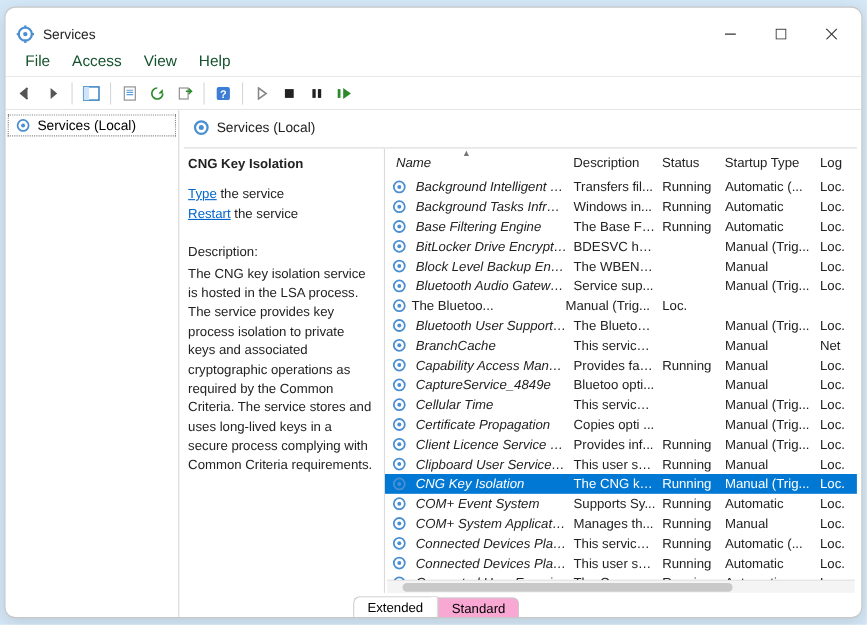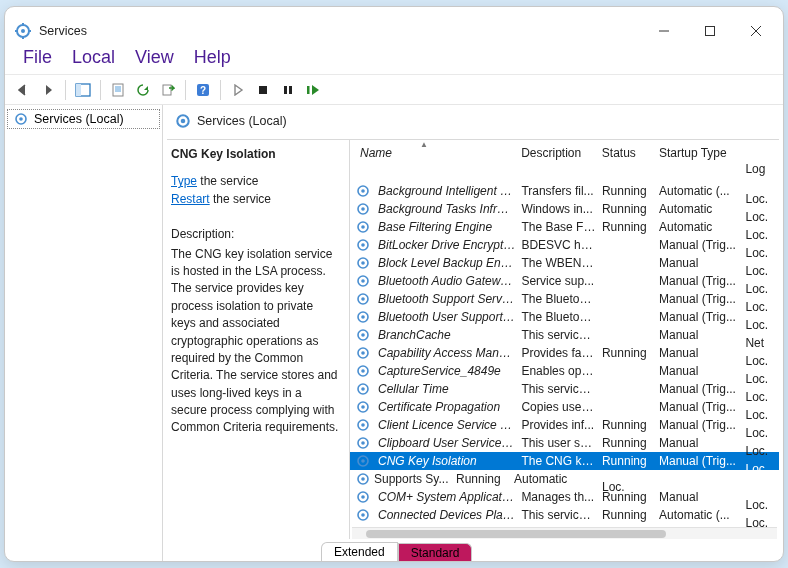--- a/index.html
+++ b/index.html
@@ -4,21 +4,21 @@
 <style>
 * { box-sizing: border-box; margin: 0; padding: 0; font-family: "Segoe UI", Tahoma, sans-serif; }
 body { background: #d5e8f7; width: 788px; height: 568px; overflow: hidden; padding: 6px 0 0 0; }
 .window { background: #fff; width: 780px; height: 556px; margin: 0 auto; border: 1px solid #c8c8c8; border-radius: 10px; box-shadow: 0 4px 16px rgba(0,0,0,.12); display: flex; flex-direction: column; overflow: hidden; }
 .titlebar { display: flex; align-items: center; height: 36px; padding: 12px 4px 0 10px; }
 .titlebar .app-icon { width: 16px; height: 16px; margin-right: 8px; }
 .titlebar .title { font-size: 12.5px; color: #222; flex: 1; }
 .win-btns { display: flex; }
 .win-btn { width: 46px; height: 30px; display: flex; align-items: center; justify-content: center; color: #333; }
 .menubar { display: flex; padding: 0 8px; border-bottom: 1px solid #e9e9e9; }
-.menu-item { font-size: 18px; color: #4c1d95; padding: 4px 10px 6px; }
+.menu-item { font-size: 14px; color: #14532d; padding: 4px 10px 6px; }
 .toolbar { display: flex; align-items: center; height: 30px; padding: 0 6px; gap: 1px; border-bottom: 1px solid #e6e6e6; }
 .tool-btn { width: 24px; height: 24px; display: flex; align-items: center; justify-content: center; border: 1px solid transparent; border-radius: 3px; }
 .tool-sep { width: 1px; height: 20px; background: #d6d6d6; margin: 0 4px; }
 .body { display: flex; flex: 1; overflow: hidden; }
 .left-pane { width: 158px; border-right: 1px solid #d8d8d8; padding: 4px 2px; }
 .tree-item { display: flex; align-items: center; gap: 6px; font-size: 12.5px; padding: 2px 6px; border: 1px dotted #888; }
 .tree-item .gear { width: 14px; height: 14px; }
 .right-pane { flex: 1; display: flex; flex-direction: column; overflow: hidden; position: relative; }
 .right-header { display: flex; align-items: center; gap: 6px; padding: 8px 12px 10px; font-size: 12.5px; color: #222; }
 .detail-row { display: flex; flex: 1; overflow: hidden; border-top: 1px solid #d9d9d9; margin: 0 4px; }
@@ -28,30 +28,30 @@
 .detail-left .desc-label { margin-top: 18px; }
 .detail-left .desc-text { margin-top: 2px; }
 .list-wrap { flex: 1; display: flex; flex-direction: column; border-left: 1px solid #d9d9d9; overflow: hidden; }
 .list-header { display: flex; font-size: 12px; color: #222; padding: 6px 4px 6px 6px; position: relative; }
 .list-header .sort { font-size: 8px; color: #777; position: absolute; top: 0; left: 70px; }
 .col { overflow: hidden; text-overflow: ellipsis; white-space: nowrap; padding-right: 6px; }
 .c-name { width: 168px; padding-left: 4px; font-style: italic; }
 .c-desc { width: 82px; }
 .c-status { width: 58px; }
 .c-startup { width: 88px; }
-.c-log { width: 30px; margin-top: 16px; }
+.c-log { width: 30px; }
 .list-body { flex: 1; overflow-y: auto; overflow-x: hidden; font-size: 12px; color: #222; }
 .row { display: flex; align-items: center; height: 18px; padding: 0 4px 0 6px; }
 .row.selected { background: #0078d4; color: #fff; }
 .row .gear { width: 14px; height: 14px; margin-right: 4px; flex-shrink: 0; }
 .row .c-name { width: 150px; }
 .scroll-x { height: 12px; border-top: 1px solid #e1e1e1; background: #f4f4f4; position: relative; margin: 0 2px; }
 .scroll-thumb { position: absolute; top: 2px; left: 14px; height: 8px; width: 300px; background: #c9c9c9; border-radius: 4px; }
 .tabs { display: flex; height: 22px; align-items: flex-end; padding-left: 158px; }
-.tab { font-size: 12px; padding: 2px 12px; border: 1px solid #c8c8c8; border-bottom: none; border-radius: 0 0 0 0; background: #be185d; position: relative; top: 1px; }
+.tab { font-size: 12px; padding: 2px 12px; border: 1px solid #c8c8c8; border-bottom: none; border-radius: 0 0 0 0; background: #f9a8d4; position: relative; top: 1px; }
 .tab:first-child { border-top-left-radius: 6px; }
 .tab:last-child { border-top-right-radius: 6px; }
 .tab.active { background: #fff; border-bottom: 1px solid #fff; }
 svg { display: block; }
 .list-body::-webkit-scrollbar { width: 16px; }
 .list-body::-webkit-scrollbar-track { background: #f4f4f4; }
 .list-body::-webkit-scrollbar-thumb { background: #c9c9c9; border: 3px solid #f4f4f4; border-radius: 8px; }
 </style>
 </head>
 <body>
@@ -87,21 +87,21 @@
           <svg width="10" height="10" viewBox="0 0 10 10">
             <line x1="0" y1="0" x2="10" y2="10" stroke="currentColor" stroke-width="1"></line>
             <line x1="10" y1="0" x2="0" y2="10" stroke="currentColor" stroke-width="1"></line>
           </svg>
         </div>
     </div>
   </div>
 
   <div class="menubar">
     <div class="menu-item">File</div>
-    <div class="menu-item">Local</div>
+    <div class="menu-item">Access</div>
     <div class="menu-item">View</div>
     <div class="menu-item">Help</div>
   </div>
 
   <div class="toolbar">
     <div class="tool-btn">
         <svg width="14" height="14" viewBox="0 0 14 14">
           <path d="M9 2 L3 7 L9 12" fill="none" stroke="#555" stroke-width="1.6"></path>
           <path d="M9 2 L3 7 L9 12 Z" fill="#555"></path>
         </svg>
@@ -294,21 +294,20 @@
                 <div class="col c-startup">Manual (Trig...</div>
                 <div class="col c-log">Loc.</div>
               </div>
               <div class="row">
                 <span class="gear">
                   <svg viewBox="0 0 14 14">
                     <circle cx="7" cy="7" r="5" fill="none" stroke="#4a8fd1" stroke-width="1.6"></circle>
                     <circle cx="7" cy="7" r="1.8" fill="#4a8fd1"></circle>
                   </svg>
                 </span>
-                <div class="col c-name">Bluetooth Support Service</div>
                 <div class="col c-desc">The Bluetoo...</div>
                 <div class="col c-status"></div>
                 <div class="col c-startup">Manual (Trig...</div>
                 <div class="col c-log">Loc.</div>
               </div>
               <div class="row">
                 <span class="gear">
                   <svg viewBox="0 0 14 14">
                     <circle cx="7" cy="7" r="5" fill="none" stroke="#4a8fd1" stroke-width="1.6"></circle>
                     <circle cx="7" cy="7" r="1.8" fill="#4a8fd1"></circle>
@@ -347,21 +346,21 @@
                 <div class="col c-log">Loc.</div>
               </div>
               <div class="row">
                 <span class="gear">
                   <svg viewBox="0 0 14 14">
                     <circle cx="7" cy="7" r="5" fill="none" stroke="#4a8fd1" stroke-width="1.6"></circle>
                     <circle cx="7" cy="7" r="1.8" fill="#4a8fd1"></circle>
                   </svg>
                 </span>
                 <div class="col c-name">CaptureService_4849e</div>
-                <div class="col c-desc">Enables opti...</div>
+                <div class="col c-desc">Bluetoo opti...</div>
                 <div class="col c-status"></div>
                 <div class="col c-startup">Manual</div>
                 <div class="col c-log">Loc.</div>
               </div>
               <div class="row">
                 <span class="gear">
                   <svg viewBox="0 0 14 14">
                     <circle cx="7" cy="7" r="5" fill="none" stroke="#4a8fd1" stroke-width="1.6"></circle>
                     <circle cx="7" cy="7" r="1.8" fill="#4a8fd1"></circle>
                   </svg>
@@ -373,21 +372,21 @@
                 <div class="col c-log">Loc.</div>
               </div>
               <div class="row">
                 <span class="gear">
                   <svg viewBox="0 0 14 14">
                     <circle cx="7" cy="7" r="5" fill="none" stroke="#4a8fd1" stroke-width="1.6"></circle>
                     <circle cx="7" cy="7" r="1.8" fill="#4a8fd1"></circle>
                   </svg>
                 </span>
                 <div class="col c-name">Certificate Propagation</div>
-                <div class="col c-desc">Copies user ...</div>
+                <div class="col c-desc">Copies opti ...</div>
                 <div class="col c-status"></div>
                 <div class="col c-startup">Manual (Trig...</div>
                 <div class="col c-log">Loc.</div>
               </div>
               <div class="row">
                 <span class="gear">
                   <svg viewBox="0 0 14 14">
                     <circle cx="7" cy="7" r="5" fill="none" stroke="#4a8fd1" stroke-width="1.6"></circle>
                     <circle cx="7" cy="7" r="1.8" fill="#4a8fd1"></circle>
                   </svg>
@@ -424,20 +423,21 @@
                 <div class="col c-startup">Manual (Trig...</div>
                 <div class="col c-log">Loc.</div>
               </div>
               <div class="row">
                 <span class="gear">
                   <svg viewBox="0 0 14 14">
                     <circle cx="7" cy="7" r="5" fill="none" stroke="#4a8fd1" stroke-width="1.6"></circle>
                     <circle cx="7" cy="7" r="1.8" fill="#4a8fd1"></circle>
                   </svg>
                 </span>
+                <div class="col c-name">COM+ Event System</div>
                 <div class="col c-desc">Supports Sy...</div>
                 <div class="col c-status">Running</div>
                 <div class="col c-startup">Automatic</div>
                 <div class="col c-log">Loc.</div>
               </div>
               <div class="row">
                 <span class="gear">
                   <svg viewBox="0 0 14 14">
                     <circle cx="7" cy="7" r="5" fill="none" stroke="#4a8fd1" stroke-width="1.6"></circle>
                     <circle cx="7" cy="7" r="1.8" fill="#4a8fd1"></circle>

